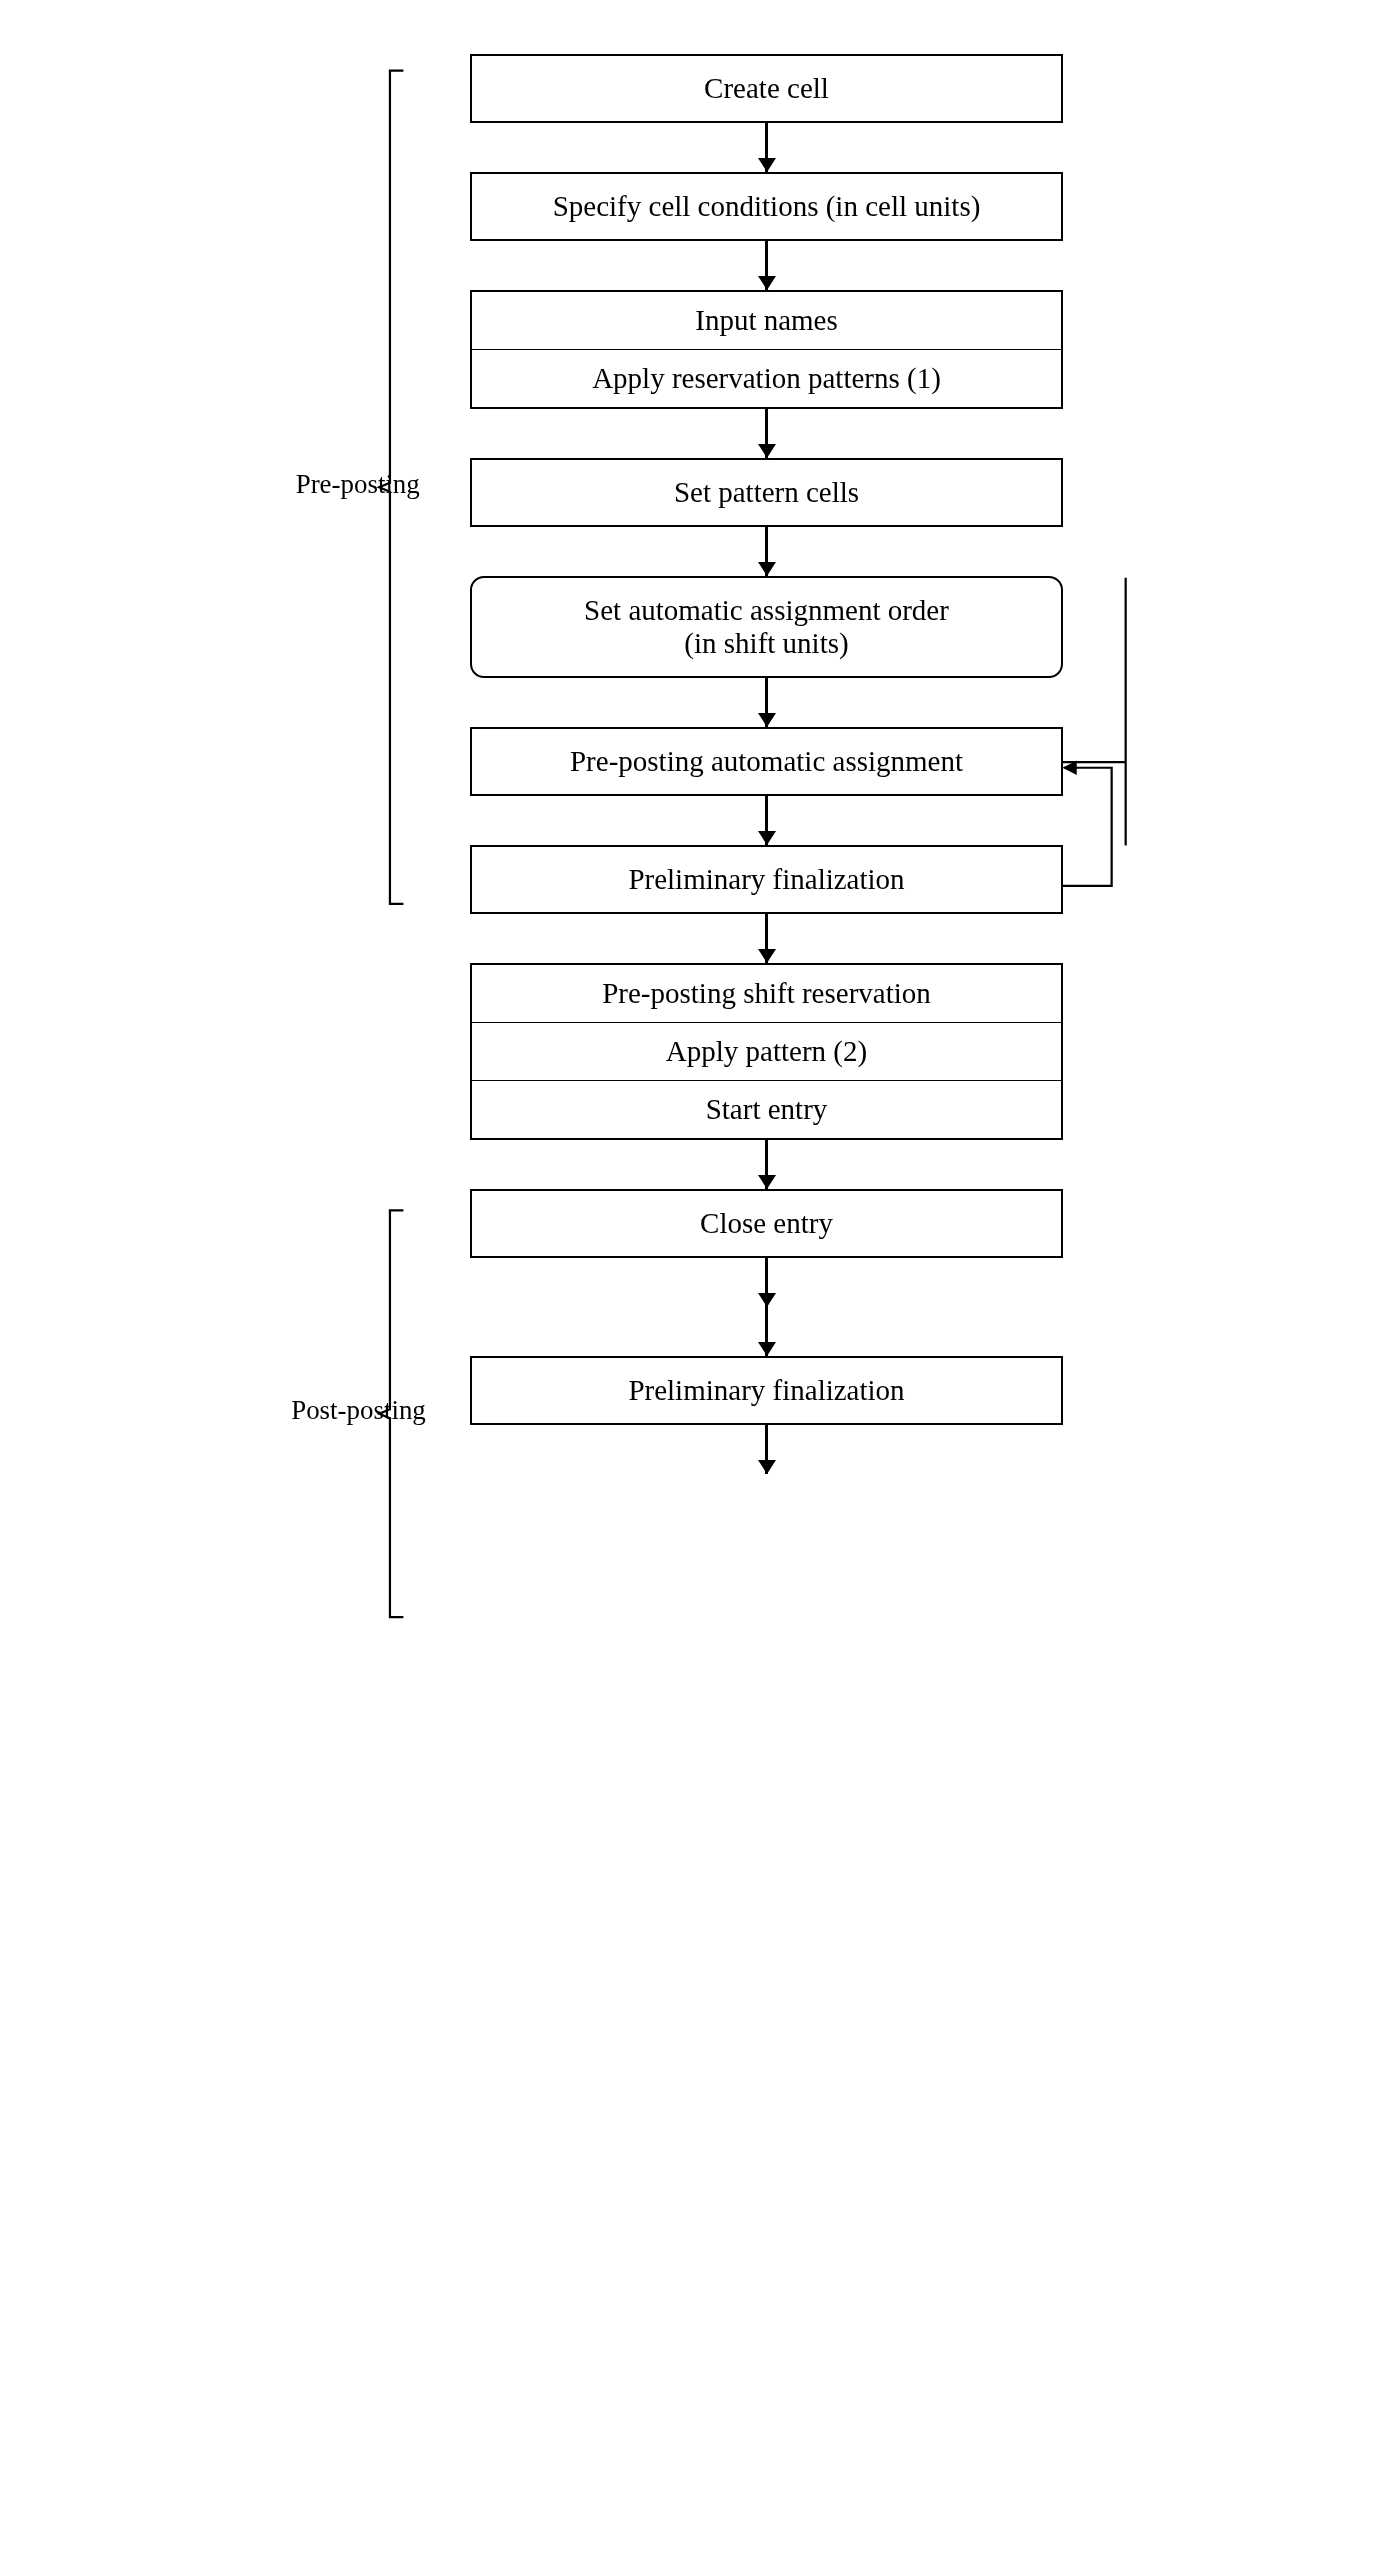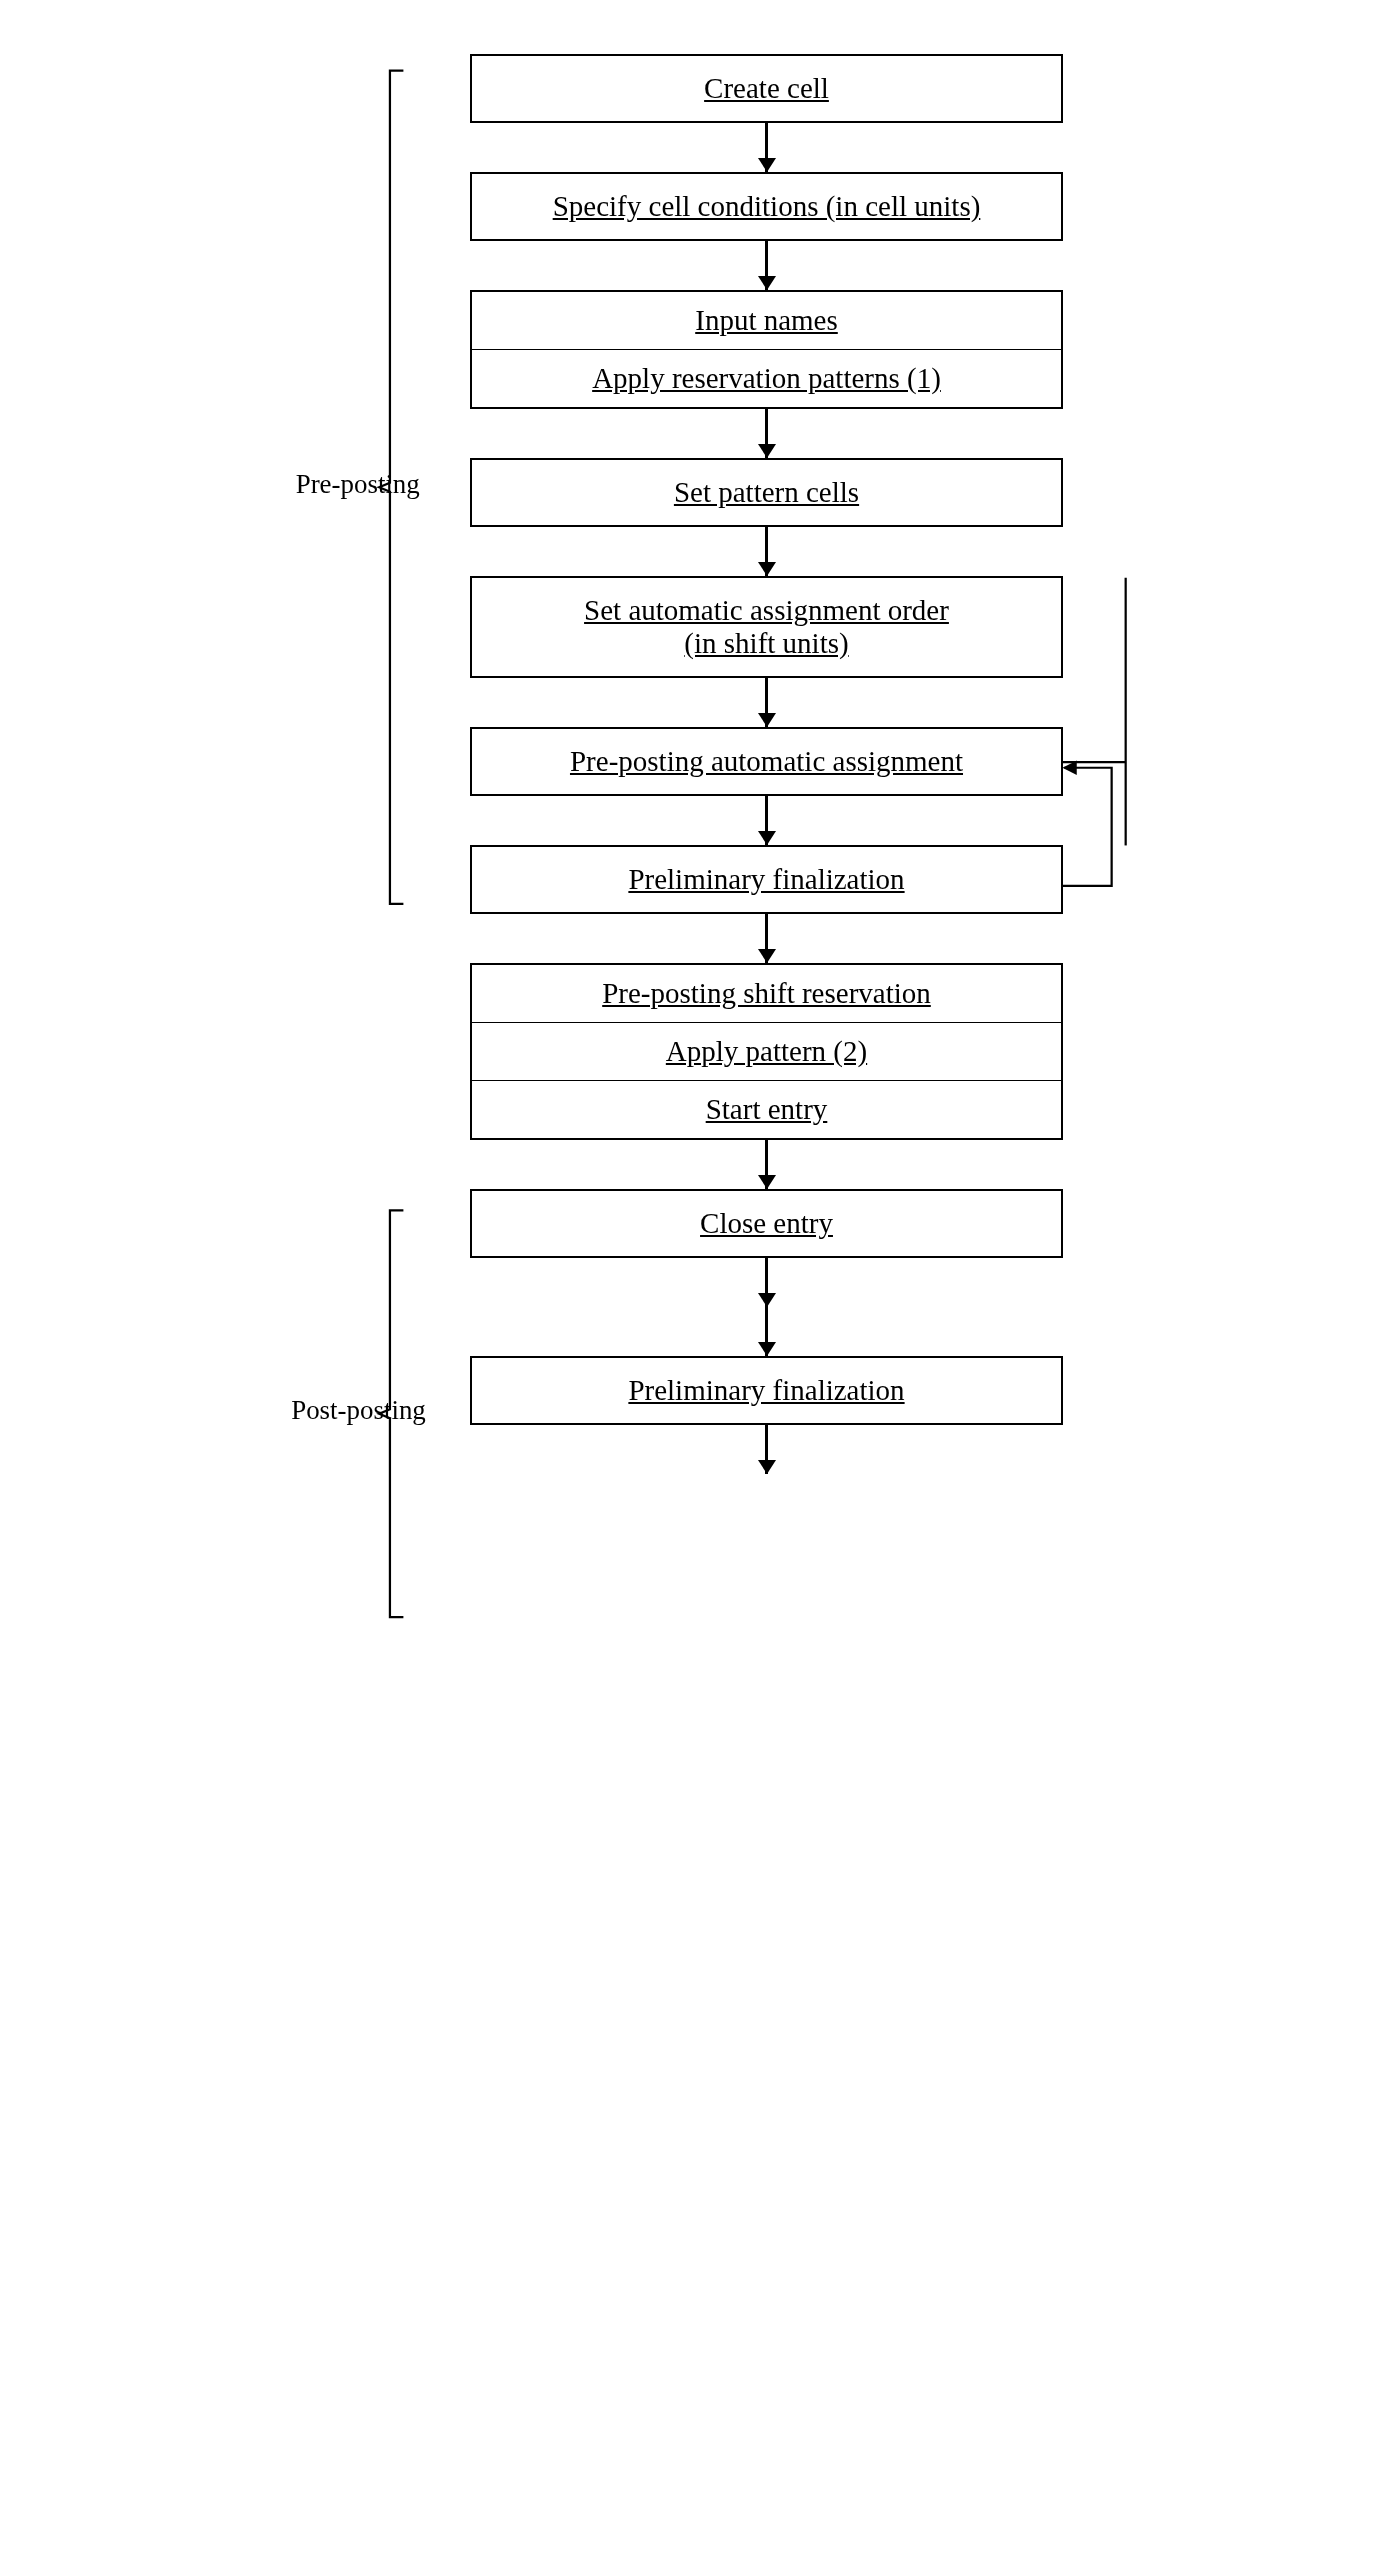--- a/index.html
+++ b/index.html
@@ -11,21 +11,20 @@
       display: flex;
       justify-content: center;
       align-items: flex-start;
       padding: 54px 0;
     }
     .diagram-container {
       position: relative;
       width: 988px;
       display: flex;
       flex-direction: column;
-      text-decoration: underline;
     }
     .box {
       border: 2.2px solid #000;
       padding: 16px 27px;
       text-align: center;
       font-size: 29px;
       background: #fff;
       position: relative;
       z-index: 2;
     }
@@ -89,21 +88,21 @@
         <div class="stack-row">Input names</div>
         <div class="stack-row">Apply reservation patterns (1)</div>
       </div>
 
       <div class="arrow-down"></div>
 
       <div class="box box-wide">Set  pattern  cells</div>
 
       <div class="arrow-down"></div>
 
-      <div class="box box-wide" style="padding:16px 27px;">
+      <div class="box box-wide" style="padding:16px 27px;border-radius:14px;">
         <span>Set automatic assignment order<br>(in shift units)</span>
       </div>
 
       <div class="arrow-down"></div>
 
       <div style="position:relative; width:593px;">
         <div class="box" style="width:100%;">Pre-posting automatic assignment</div>
 
         <div style="position:absolute; right:-63px; top:50%; transform:translateY(-50%); display:flex; align-items:center;">
           <svg width="72" height="18" viewBox="0 0 80 20">

